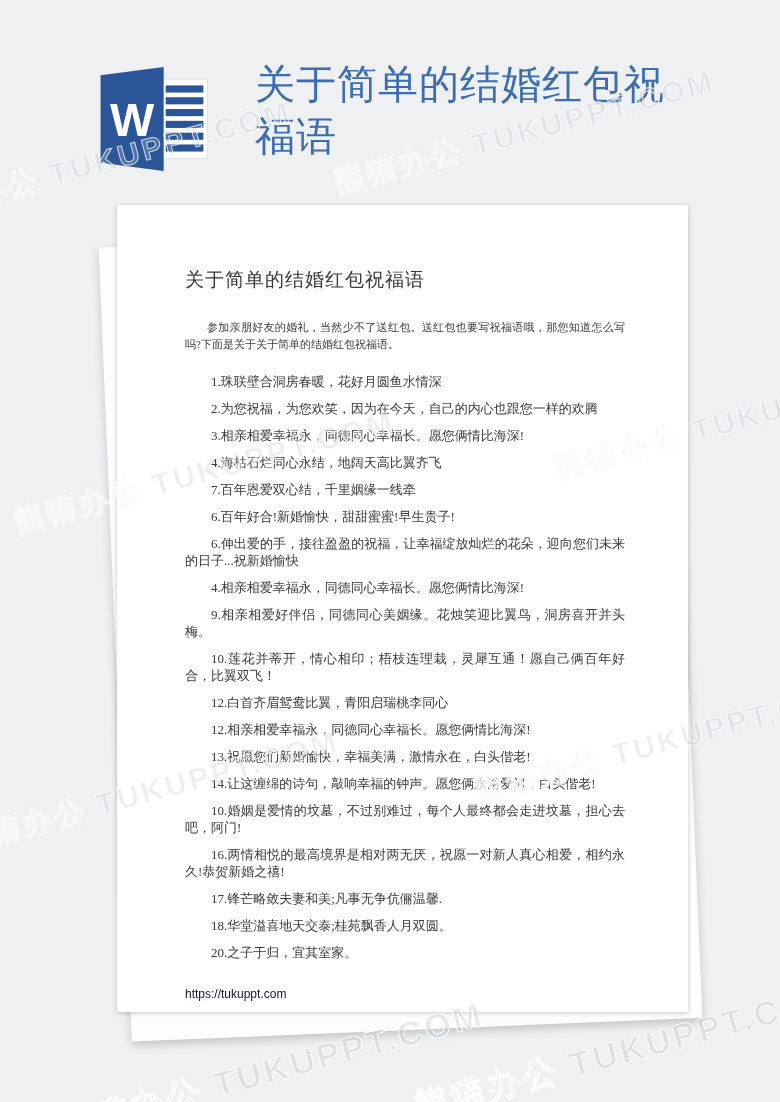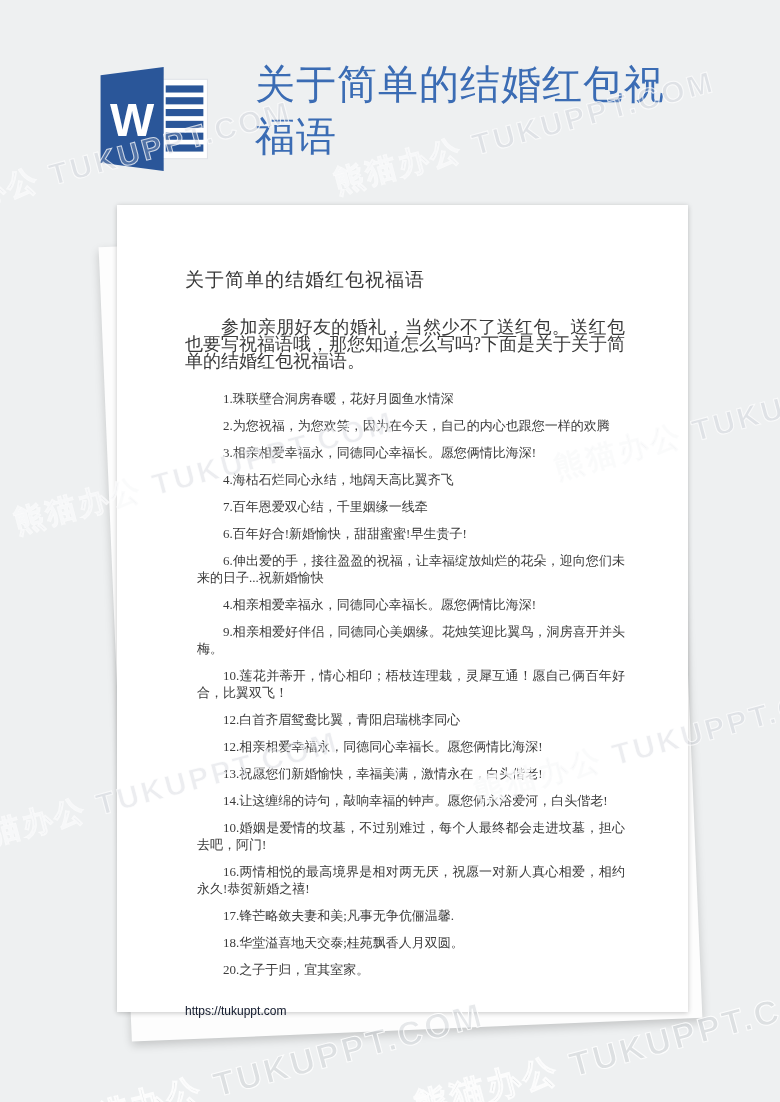--- a/index.html
+++ b/index.html
@@ -18,23 +18,23 @@
     background:#fdfdfd;transform:rotate(-2.4deg);
     box-shadow:0 4px 10px rgba(0,0,0,0.18);}
   .paper-main{position:absolute;left:117px;top:205px;width:571px;height:807px;
     background:#ffffff;box-shadow:0 1px 5px rgba(0,0,0,0.22);}
 
   .doc-content{position:relative;box-sizing:border-box;width:571px;height:807px;
     padding:62px 63px 0 68px;color:#3a3a3a;
     font-family:"Liberation Serif",serif;}
   .doc-title{margin:0 0 26px 0;font-size:19px;line-height:26px;font-weight:400;
     color:#383838;letter-spacing:1px;}
-  .doc-intro{margin:0 0 20px 0;font-size:18px;line-height:17px;
+  .doc-intro{margin:0 0 20px 0;font-size:11px;line-height:17px;
     text-indent:2em;text-align:justify;}
-  .doc-item{margin:0 0 10px 12px;font-size:13px;line-height:17px;
+  .doc-item{margin:0 0 10px 0;font-size:13px;line-height:17px;
     text-indent:2em;text-align:justify;}
   .doc-footer{margin-top:26px;font-size:12px;color:#0f172a;
     font-family:"Liberation Sans",sans-serif;}
 
   
   .wm-layer{position:absolute;inset:0;pointer-events:none;z-index:30;}
   .wm{position:absolute;white-space:nowrap;font-weight:bold;
     transform:rotate(-15deg);transform-origin:center;
     letter-spacing:3px;
     color:rgba(188,192,200,0.28);

